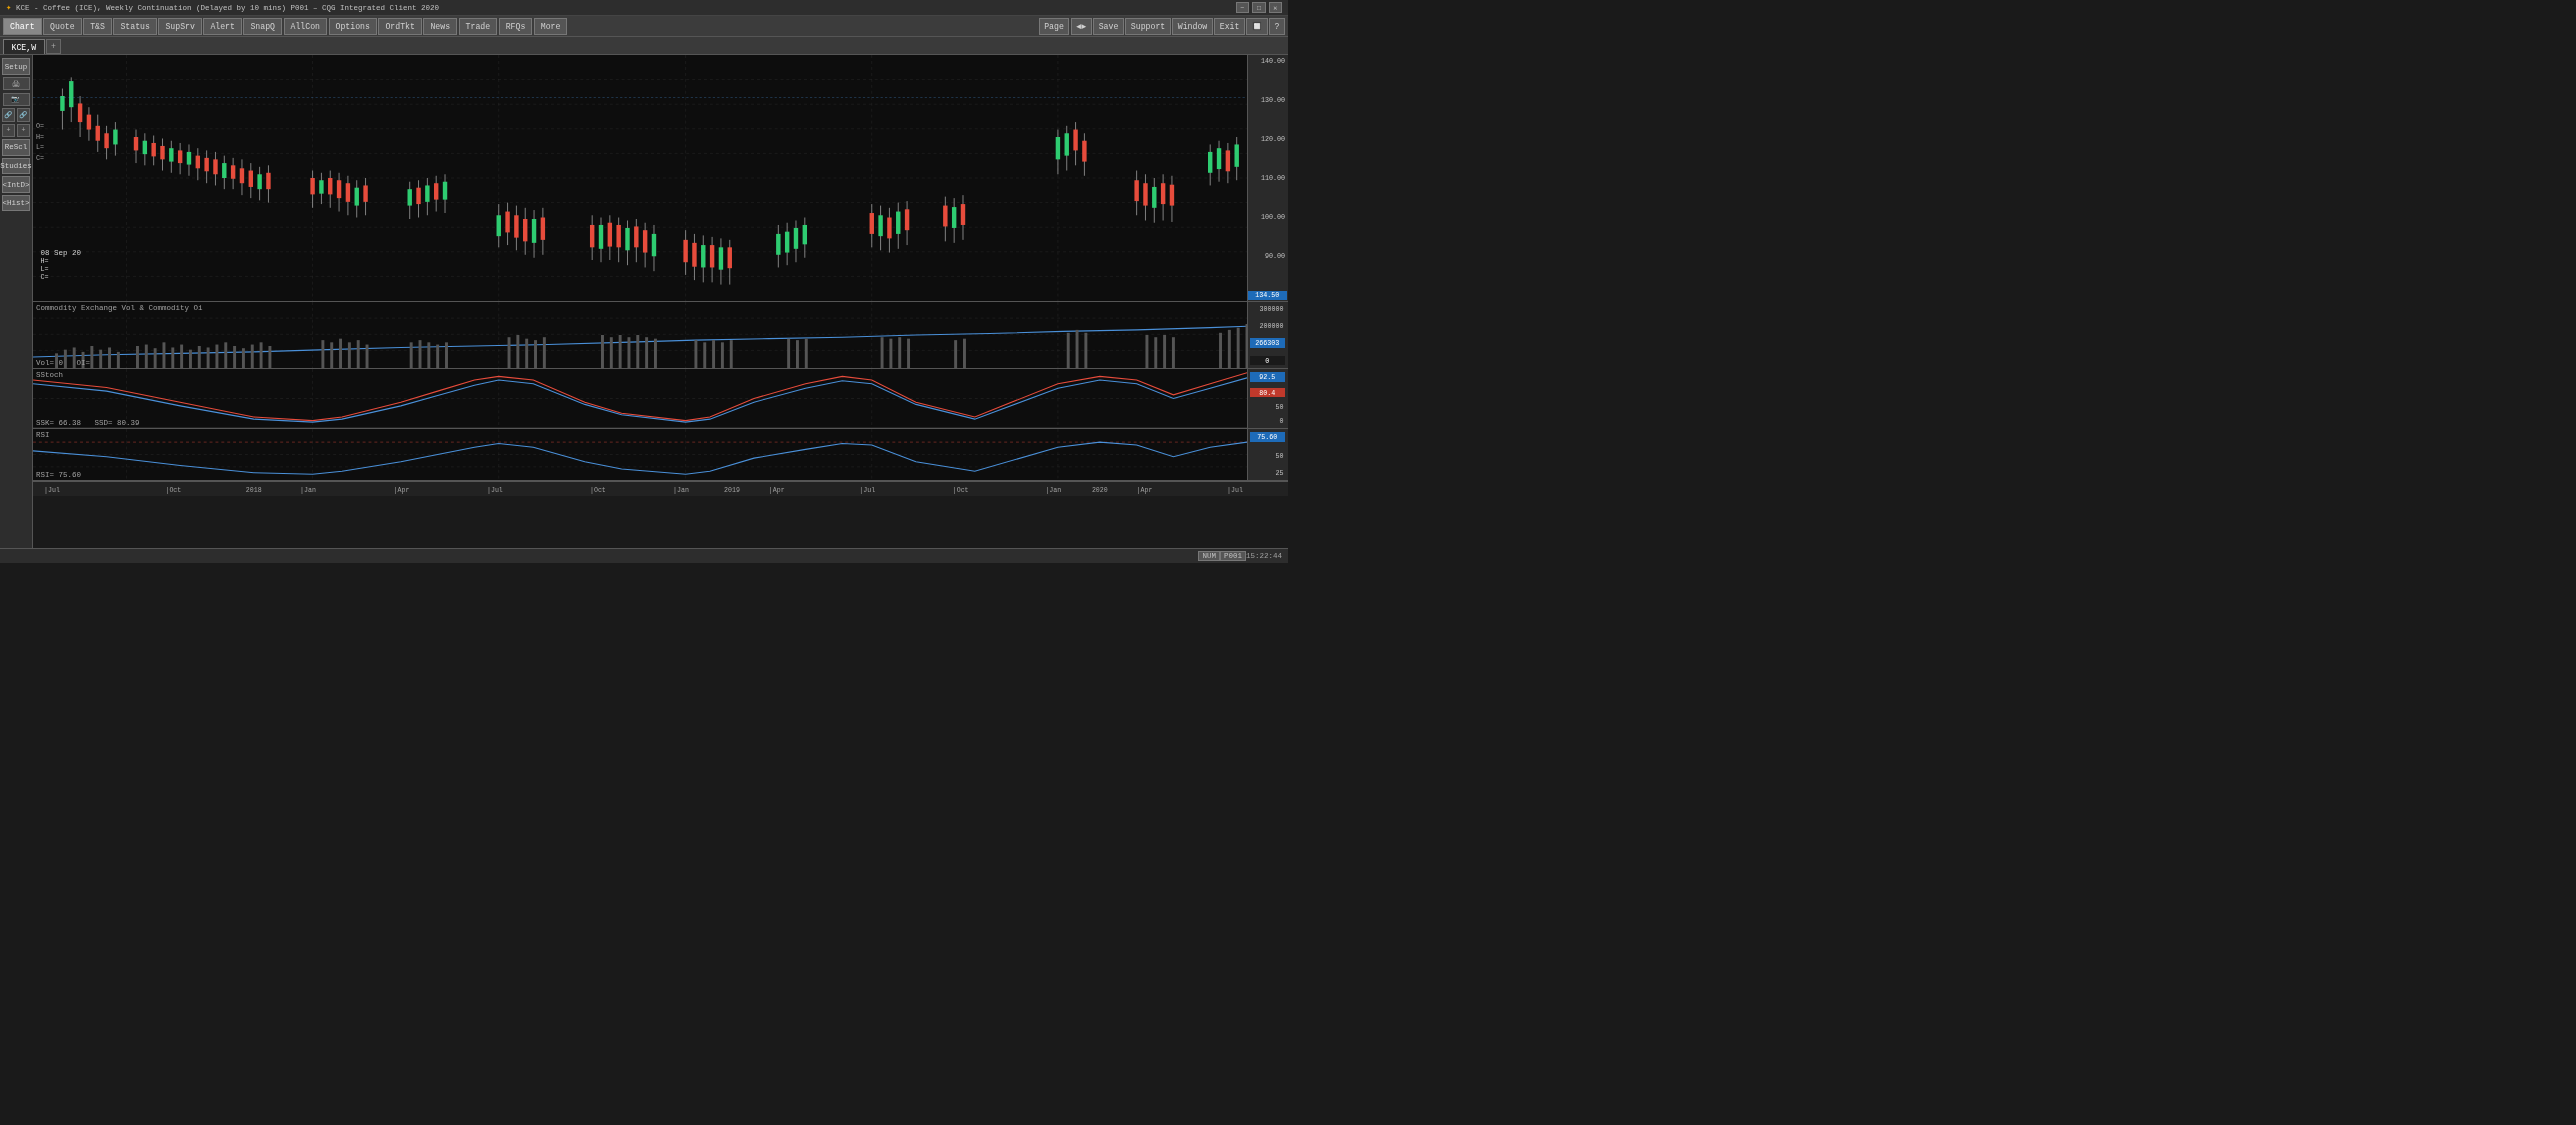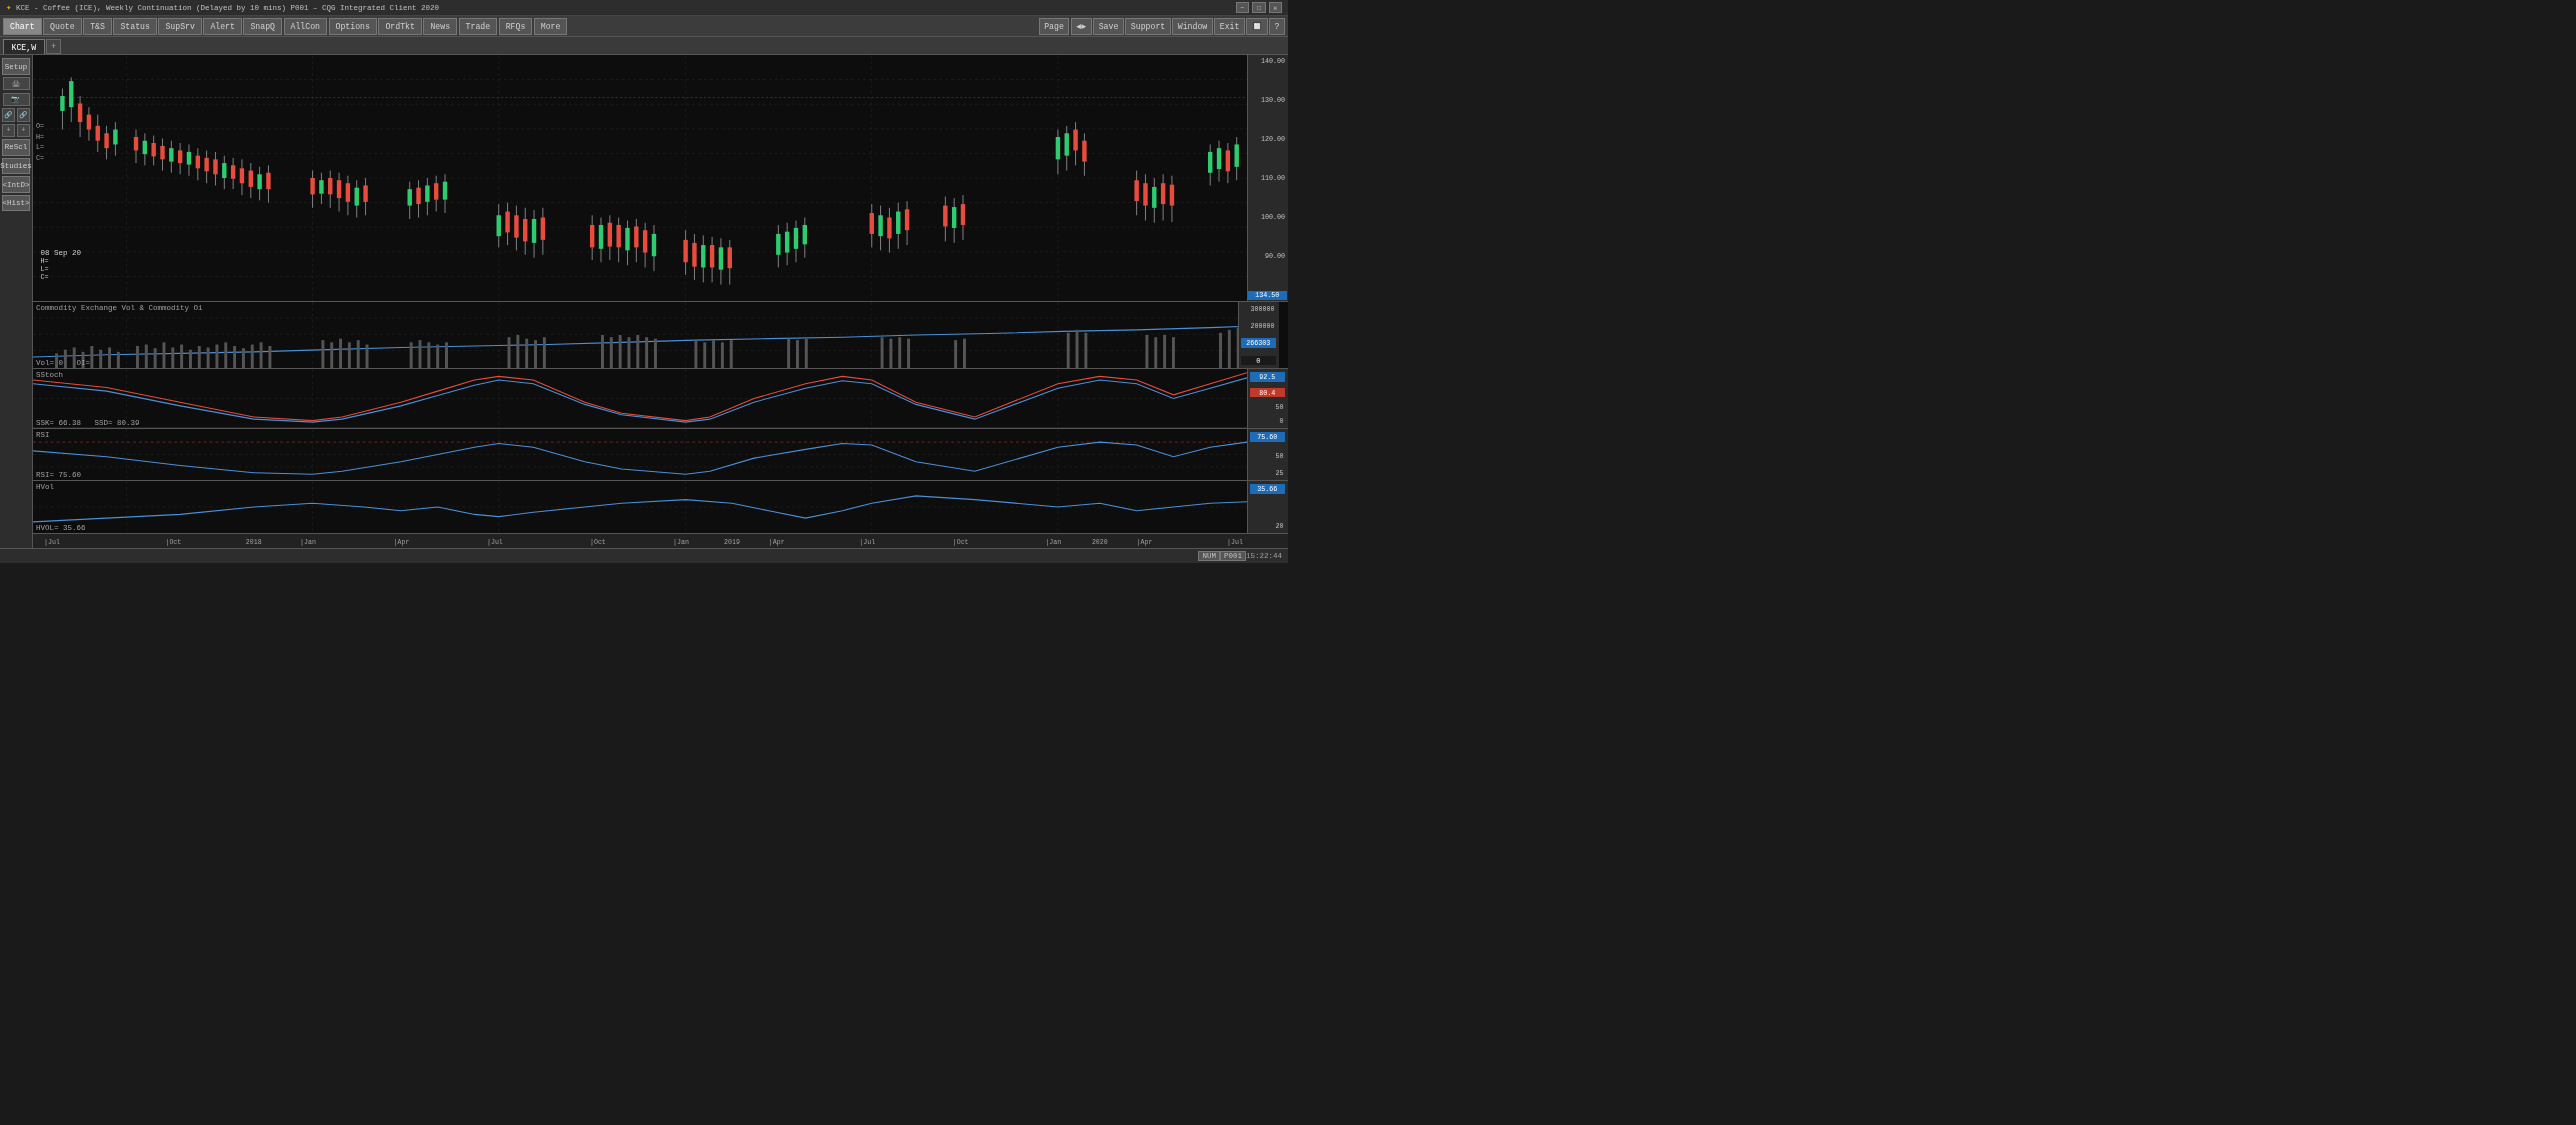--- a/index.html
+++ b/index.html
@@ -787,21 +787,21 @@
         <rect x="1512" y="45" width="4" height="45" fill="#555"></rect>
         <rect x="1524" y="48" width="4" height="42" fill="#555"></rect>
         <rect x="1536" y="45" width="4" height="45" fill="#555"></rect>
         <rect x="1548" y="48" width="4" height="42" fill="#555"></rect>
         <rect x="1612" y="42" width="4" height="48" fill="#555"></rect>
         <rect x="1624" y="38" width="4" height="52" fill="#555"></rect>
         <rect x="1636" y="35" width="4" height="55" fill="#555"></rect>
         <rect x="1648" y="30" width="4" height="60" fill="#555"></rect>
       </svg>
 
-      <div style="position:absolute;right:9px;top:0;width:41px;height:100%;background:#2a2a2a;border-left:0.7px solid #555;display:flex;flex-direction:column;justify-content:space-between;padding:3px 1.5px;">
+      <div style="position:absolute;right:0;top:0;width:41px;height:100%;background:#2a2a2a;border-left:0.7px solid #555;display:flex;flex-direction:column;justify-content:space-between;padding:3px 1.5px;">
         <div class="price-label">300000</div>
         <div class="price-label">200000</div>
         <div class="price-badge">266303</div>
         <div class="price-badge" style="background:#1a1a1a;">0</div>
       </div>
     </div>
 
     <div id="stoch-panel" style="position:relative;">
       <div class="panel-label">SStoch</div>
       <div class="panel-value">
@@ -857,45 +857,20 @@
         <polyline points="0,30 100,38 200,50 300,60 380,62 420,58 500,45 550,35 600,25 633,20 680,25 750,45 800,55 887,62 920,58 980,40 1050,28 1100,20 1140,22 1200,45 1280,58 1393,25 1450,18 1500,22 1550,38 1600,25 1650,18" fill="none" stroke="#4a90d9" stroke-width="1.5"></polyline>
       </svg>
 
       <div style="position:absolute;right:0;top:0;width:41px;height:100%;background:#2a2a2a;border-left:0.7px solid #555;display:flex;flex-direction:column;justify-content:space-between;padding:3px 1.5px;">
         <div class="price-badge">75.60</div>
         <div class="price-label">50</div>
         <div class="price-label">25</div>
       </div>
     </div>
 
-    <div id="hvol-panel" style="position:relative;">
-      <div class="panel-label">HVol</div>
-      <div class="panel-value">
-        HVOL= <span>35.66</span>
-      </div>
-
-      <svg style="position:absolute;top:0;left:0;width:calc(100% - 41px);height:100%;" viewBox="0 0 1650 70" preserveAspectRatio="none">
-
-        <line x1="0" y1="35" x2="1650" y2="35" stroke="#333" stroke-width="0.5" stroke-dasharray="4,4"></line>
-
-        <line x1="127" y1="0" x2="127" y2="70" stroke="#333" stroke-width="0.5" stroke-dasharray="4,4"></line>
-        <line x1="380" y1="0" x2="380" y2="70" stroke="#333" stroke-width="0.5" stroke-dasharray="4,4"></line>
-        <line x1="633" y1="0" x2="633" y2="70" stroke="#333" stroke-width="0.5" stroke-dasharray="4,4"></line>
-        <line x1="887" y1="0" x2="887" y2="70" stroke="#333" stroke-width="0.5" stroke-dasharray="4,4"></line>
-        <line x1="1140" y1="0" x2="1140" y2="70" stroke="#333" stroke-width="0.5" stroke-dasharray="4,4"></line>
-        <line x1="1393" y1="0" x2="1393" y2="70" stroke="#333" stroke-width="0.5" stroke-dasharray="4,4"></line>
-
-        <polyline points="0,55 100,50 200,45 300,35 380,30 450,35 500,40 550,35 600,45 633,48 680,42 750,35 800,30 887,25 950,30 1000,40 1050,50 1100,40 1140,30 1200,20 1280,25 1393,35 1450,30 1500,40 1550,35 1600,30 1650,28" fill="none" stroke="#4a90d9" stroke-width="1.5"></polyline>
-      </svg>
-
-      <div style="position:absolute;right:0;top:0;width:41px;height:100%;background:#2a2a2a;border-left:0.7px solid #555;display:flex;flex-direction:column;justify-content:space-between;padding:3px 1.5px;">
-        <div class="price-badge">35.66</div>
-        <div class="price-label">20</div>
-      </div>
-    </div>
 
     <div id="xaxis" style="position:relative;height:15px;background:#222;border-top:0.7px solid #555;">
       <svg style="position:absolute;top:0;left:0;width:calc(100% - 41px);height:15px;font-size:11px" viewBox="0 0 1650 20" preserveAspectRatio="none">
 
         <text x="15" y="14" fill="#a0a0a0" font-size="9" font-family="Courier New">|Jul</text>
         <text x="180" y="14" fill="#a0a0a0" font-size="9" font-family="Courier New">|Oct</text>
         <text x="363" y="14" fill="#a0a0a0" font-size="9" font-family="Courier New">|Jan</text>
         <text x="490" y="14" fill="#a0a0a0" font-size="9" font-family="Courier New">|Apr</text>
         <text x="617" y="14" fill="#a0a0a0" font-size="9" font-family="Courier New">|Jul</text>
         <text x="757" y="14" fill="#a0a0a0" font-size="9" font-family="Courier New">|Oct</text>

